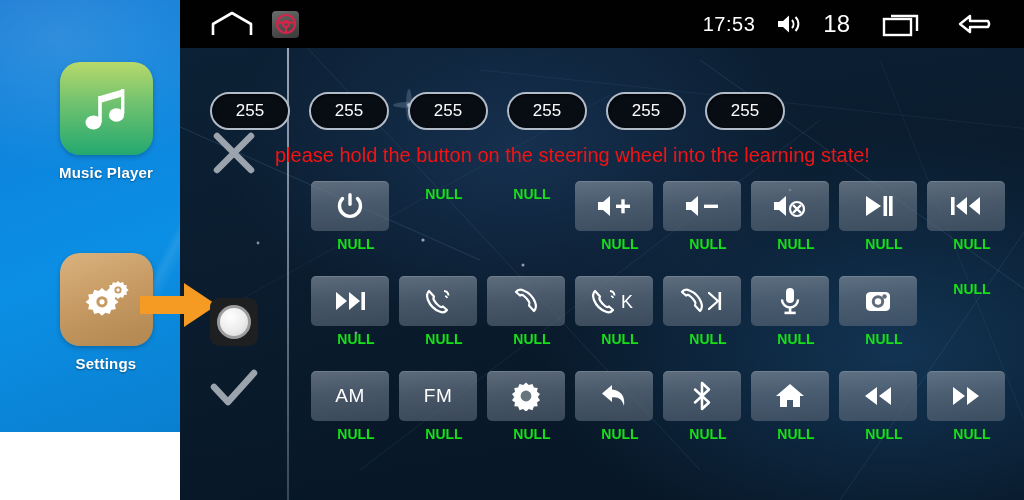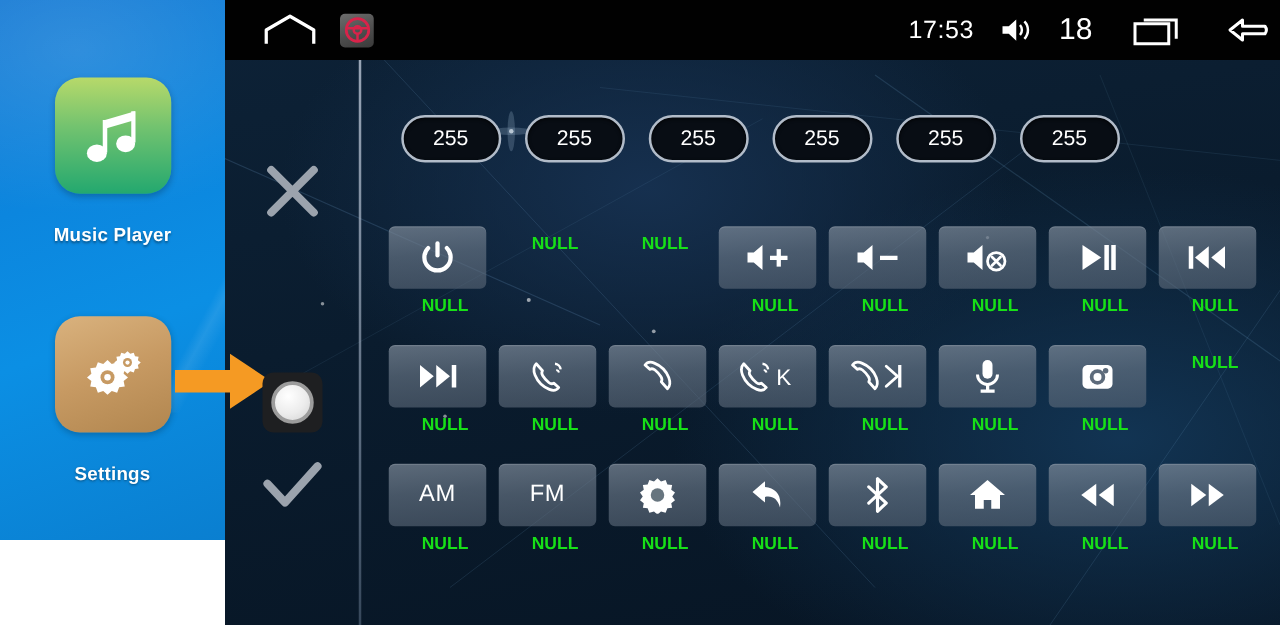--- a/index.html
+++ b/index.html
@@ -30,24 +30,23 @@
     pointer-events: none;
   }
   #launcher::after {
     content: "";
     position: absolute; left: 60px; top: 30px;
     width: 300px; height: 300px;
     background: linear-gradient(118deg, rgba(255,255,255,0) 48%, rgba(255,255,255,0.09) 50%, rgba(255,255,255,0) 53%);
     pointer-events: none;
   }
   .app-entry {
-    position: absolute; left: 0; width: 180px;
+    position: absolute; left: 16px; width: 180px;
     display: flex; flex-direction: column; align-items: center;
     z-index: 3;
-    gap: 16px;
   }
   #app-music { top: 62px; }
   #app-settings { top: 253px; }
   .app-tile {
     width: 93px; height: 93px;
     border-radius: 20px;
     display: flex; align-items: center; justify-content: center;
     box-shadow: 0 2px 5px rgba(0,0,0,0.22);
   }
   .tile-music { background: linear-gradient(180deg, #b7d96a 0%, #73c36f 42%, #23a86f 100%); }
@@ -83,21 +82,21 @@
 
   
   #statusbar {
     position: absolute; left: 0; top: 0;
     width: 844px; height: 48px;
     background: #010101;
     display: flex; align-items: center;
     z-index: 10;
   }
   .sb-left { display: flex; align-items: center; gap: 18px; padding-left: 30px; }
-  .sb-right { margin-left: auto; display: flex; align-items: center; gap: 32px; }
+  .sb-right { margin-left: auto; display: flex; align-items: center; gap: 32px; padding-right: 24px; }
   .sb-time { color: #ffffff; font-size: 20px; letter-spacing: 0.5px; }
   .sb-volnum { color: #ffffff; font-size: 24px; }
   .sb-btn { display: flex; align-items: center; justify-content: center; }
 
   #steer-app-icon {
     width: 27px; height: 27px; border-radius: 4px;
     background: linear-gradient(160deg, #6d6d6d 0%, #4e4e4e 55%, #3a3a3a 100%);
     display: flex; align-items: center; justify-content: center;
   }
 
@@ -126,22 +125,22 @@
   #knob-circle {
     width: 34px; height: 34px; border-radius: 50%;
     background: radial-gradient(circle at 38% 32%, #ffffff 0%, #ececec 55%, #d2d2d2 100%);
     border: 3px solid #9c9c9c;
   }
 
   
   #pill-row {
     position: absolute; left: 0; top: 92px;
     width: 844px; height: 38px;
-    display: flex; justify-content: center; gap: 19px;
-    padding-left: 12px;
+    display: flex; gap: 19px;
+    padding-left: 30px;
     z-index: 6;
   }
   .val-pill {
     width: 80px; height: 38px;
     border-radius: 19px;
     background: #080d14;
     border: 2px solid #b2bcc9;
     color: #ffffff;
     font-size: 17px;
     display: flex; align-items: center; justify-content: center;
@@ -321,20 +320,21 @@
 
     <div id="pill-row">
       <div class="val-pill">255</div>
       <div class="val-pill">255</div>
       <div class="val-pill">255</div>
       <div class="val-pill">255</div>
       <div class="val-pill">255</div>
       <div class="val-pill">255</div>
     </div>
 
+    <div id="warning-text">please hold the button on the steering wheel into the learning state!</div>
 
     <div id="fn-grid">
 
       <div class="fn-cell">
         <div class="fn-btn">
           <svg width="26" height="28" viewBox="0 0 26 28">
             <path d="M5.5 6.5 A10.5 10.5 0 1 0 20.5 6.5" fill="none" stroke="#fff" stroke-width="3.4" stroke-linecap="round"></path>
             <rect x="11.3" y="1" width="3.4" height="13" rx="1.7" fill="#fff"></rect>
           </svg>
         </div>

